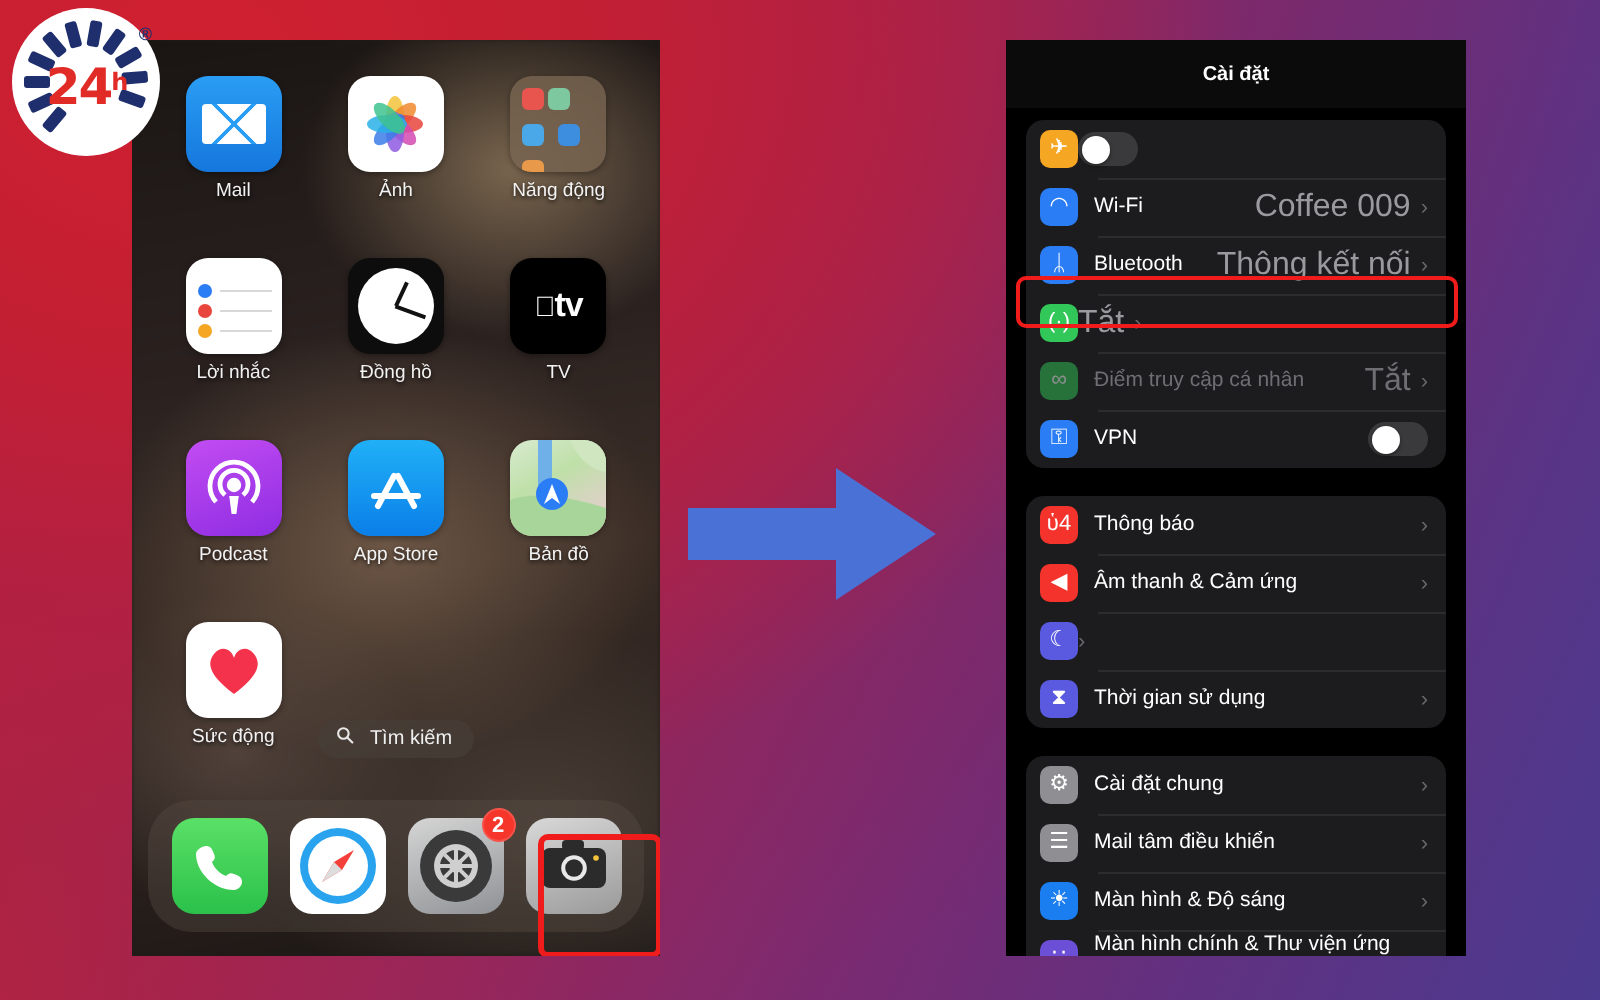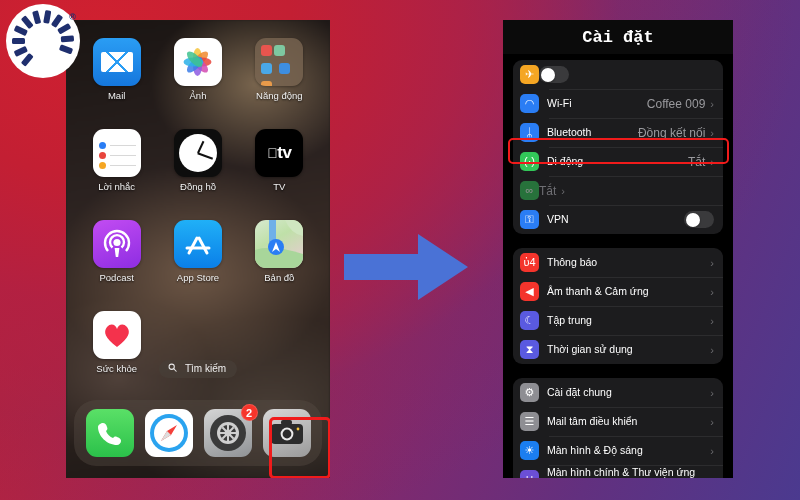--- a/index.html
+++ b/index.html
@@ -168,21 +168,21 @@
   
   #settings {
     position: absolute; left: 503px; top: 20px;
     width: 230px; height: 458px;
     background: #000; overflow: hidden;
   }
   #nav {
     height: 34px; background: #0b0b0b;
     display: flex; align-items: center; justify-content: center;
   }
-  #nav .title { color: #fff; font-size: 17px; font-weight: 600; font-family: Liberation Mono, monospace; }
+  #nav .title { color: #fff; font-size: 10px; font-weight: 600; }
   #list { padding: 6px 10px 0 10px; }
   .group {
     background: #1c1c1e; border-radius: 9px; overflow: hidden;
     margin-bottom: 14px;
   }
   .row {
     display: flex; align-items: center;
     padding: 0 9px 0 7px;
     min-height: 29px;
     position: relative;
@@ -191,21 +191,21 @@
     content: ""; position: absolute; left: 36px; right: 0; top: 0;
     height: 1px; background: #2c2c2e;
   }
   .sq {
     width: 19px; height: 19px; border-radius: 5px;
     flex: 0 0 19px;
     display: flex; align-items: center; justify-content: center;
     color: #fff; font-size: 11px; line-height: 1;
   }
   .rlabel { margin-left: 8px; color: #fff; font-size: 10.5px; flex: 1; line-height: 1.25; }
-  .rvalue { color: #9a9a9e; font-size: 12px; margin-right: 5px; }
+  .rvalue { color: #9a9a9e; font-size: 16px; margin-right: 5px; }
   .chev { color: #6a6a6e; font-size: 11px; }
   .toggle {
     width: 30px; height: 17px; border-radius: 9px;
     background: #3a3a3c; position: relative; flex: 0 0 30px;
   }
   .toggle::after {
     content: ""; position: absolute; left: 1.5px; top: 1.5px;
     width: 14px; height: 14px; border-radius: 50%; background: #fff;
     box-shadow: 0 1px 2px rgba(0,0,0,0.4);
   }
@@ -228,20 +228,21 @@
         <div class="tick" style="transform: translate(-3px, -31px) rotate(-90deg);"></div>
         <div class="tick" style="transform: translate(-3px, -31px) rotate(-65deg);"></div>
         <div class="tick" style="transform: translate(-3px, -31px) rotate(-40deg);"></div>
         <div class="tick" style="transform: translate(-3px, -31px) rotate(-15deg);"></div>
         <div class="tick" style="transform: translate(-3px, -31px) rotate(10deg);"></div>
         <div class="tick" style="transform: translate(-3px, -31px) rotate(35deg);"></div>
         <div class="tick" style="transform: translate(-3px, -31px) rotate(60deg);"></div>
         <div class="tick" style="transform: translate(-3px, -31px) rotate(85deg);"></div>
         <div class="tick" style="transform: translate(-3px, -31px) rotate(110deg);"></div>
       </div>
+    <div class="txt"><span>24</span><sup>h</sup></div>
     <div class="reg">®</div>
   </div>
 
   <div id="phone">
     <div id="wallpaper"></div>
 
     <div class="appgrid">
       <div class="app">
         <div class="icon ic-mail"></div>
         <div class="lbl">Mail</div>
@@ -336,21 +337,21 @@
             </svg>
         </div>
         <div class="lbl">Bản đồ</div>
       </div>
       <div class="app">
         <div class="icon ic-health">
           <svg width="28" height="26" viewBox="0 0 28 26">
               <path d="M14 25 C2 16 0 10 4 5 C8 0 13 3 14 7 C15 3 20 0 24 5 C28 10 26 16 14 25Z" fill="#f4324c"></path>
             </svg>
         </div>
-        <div class="lbl">Sức khỏe</div>
+        <div class="lbl">Sức động</div>
       </div>
       <div class="app"></div>
     </div>
 
     <div id="searchpill">
       <span>
         <svg width="9" height="9" viewBox="0 0 12 12">
             <circle cx="5" cy="5" r="3.5" fill="none" stroke="#e8e8e8" stroke-width="1.4"></circle>
             <path d="M7.6 7.6 L11 11" stroke="#e8e8e8" stroke-width="1.4" stroke-linecap="round"></path>
           </svg>
@@ -422,31 +423,31 @@
           </div>
           <div class="row">
             <div class="sq" style="background: rgb(42, 125, 244);">◠</div>
             <div class="rlabel">Wi-Fi</div>
             <div class="rvalue">Coffee 009</div>
             <div class="chev">›</div>
           </div>
           <div class="row">
             <div class="sq" style="background: rgb(42, 125, 244);">ᛦ</div>
             <div class="rlabel">Bluetooth</div>
-            <div class="rvalue">Đồng kết nối</div>
+            <div class="rvalue">Thông kết nối</div>
             <div class="chev">›</div>
           </div>
           <div class="row">
             <div class="sq" style="background: rgb(50, 199, 89);">(·)</div>
-            <div class="rlabel">Di động</div>
             <div class="rvalue">Tắt</div>
             <div class="chev">›</div>
           </div>
           <div class="row dim">
             <div class="sq" style="background: rgb(50, 199, 89);">∞</div>
+            <div class="rlabel">Điểm truy cập cá nhân</div>
             <div class="rvalue">Tắt</div>
             <div class="chev">›</div>
           </div>
           <div class="row">
             <div class="sq" style="background: rgb(42, 125, 244);">⚿</div>
             <div class="rlabel">VPN</div>
             <div class="toggle"></div>
           </div>
         </div>
         <div class="group">
@@ -455,21 +456,20 @@
             <div class="rlabel">Thông báo</div>
             <div class="chev">›</div>
           </div>
           <div class="row">
             <div class="sq" style="background: rgb(244, 52, 44);">◀</div>
             <div class="rlabel">Âm thanh &amp; Cảm ứng</div>
             <div class="chev">›</div>
           </div>
           <div class="row">
             <div class="sq" style="background: rgb(90, 90, 224);">☾</div>
-            <div class="rlabel">Tập trung</div>
             <div class="chev">›</div>
           </div>
           <div class="row">
             <div class="sq" style="background: rgb(90, 90, 224);">⧗</div>
             <div class="rlabel">Thời gian sử dụng</div>
             <div class="chev">›</div>
           </div>
         </div>
         <div class="group">
           <div class="row">

